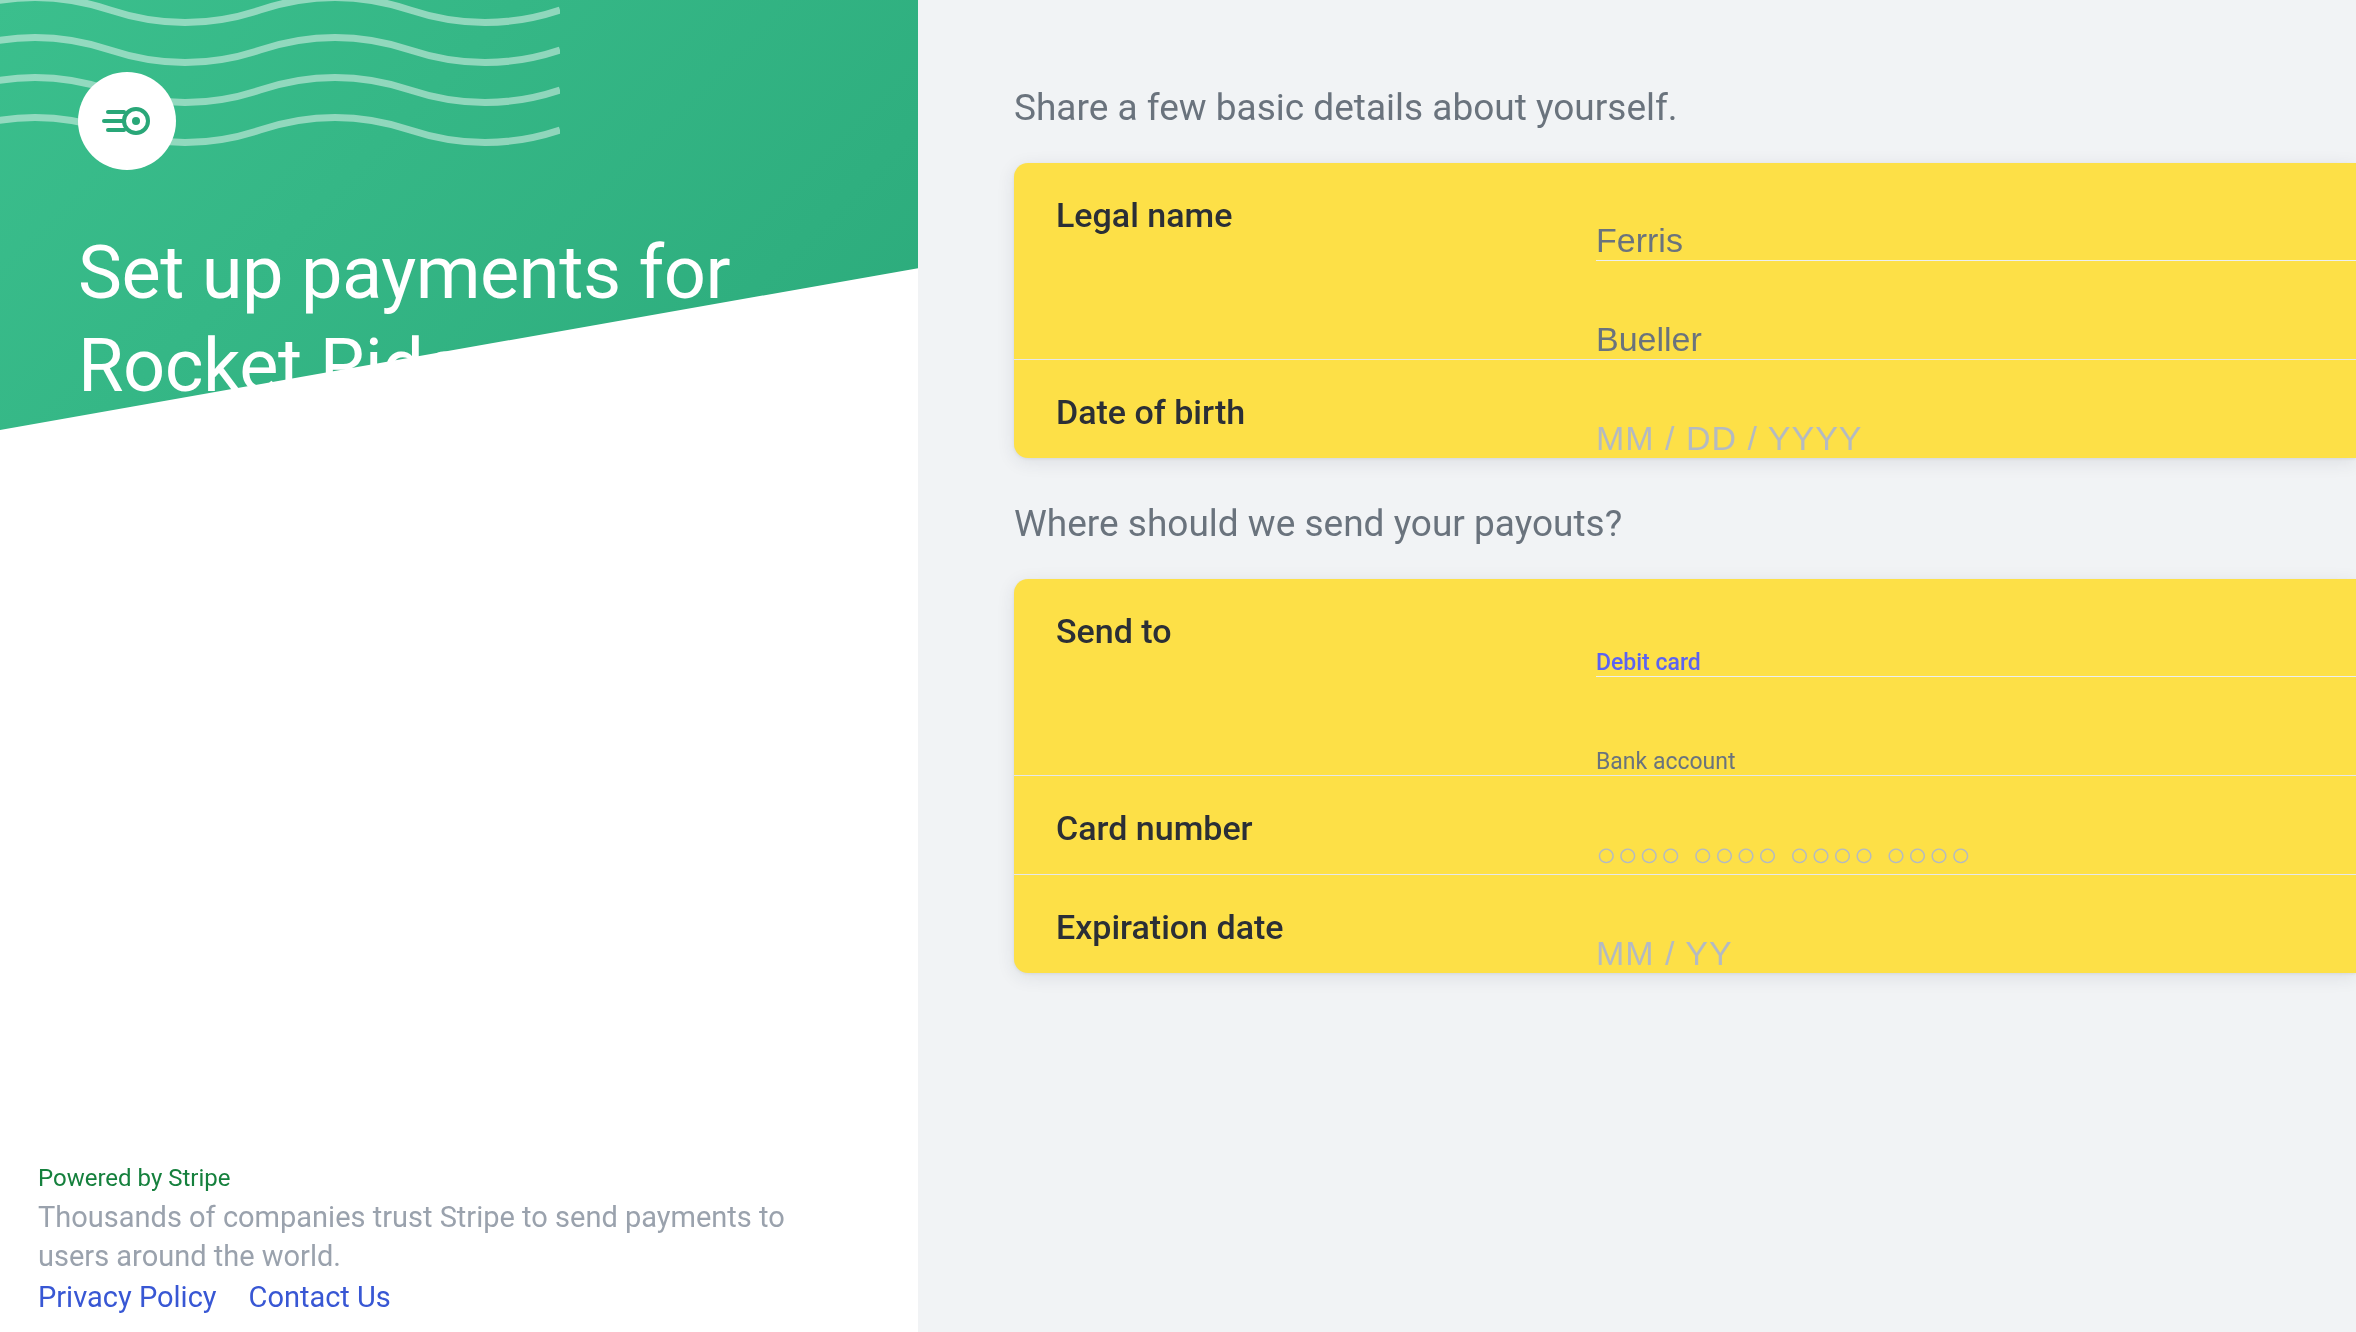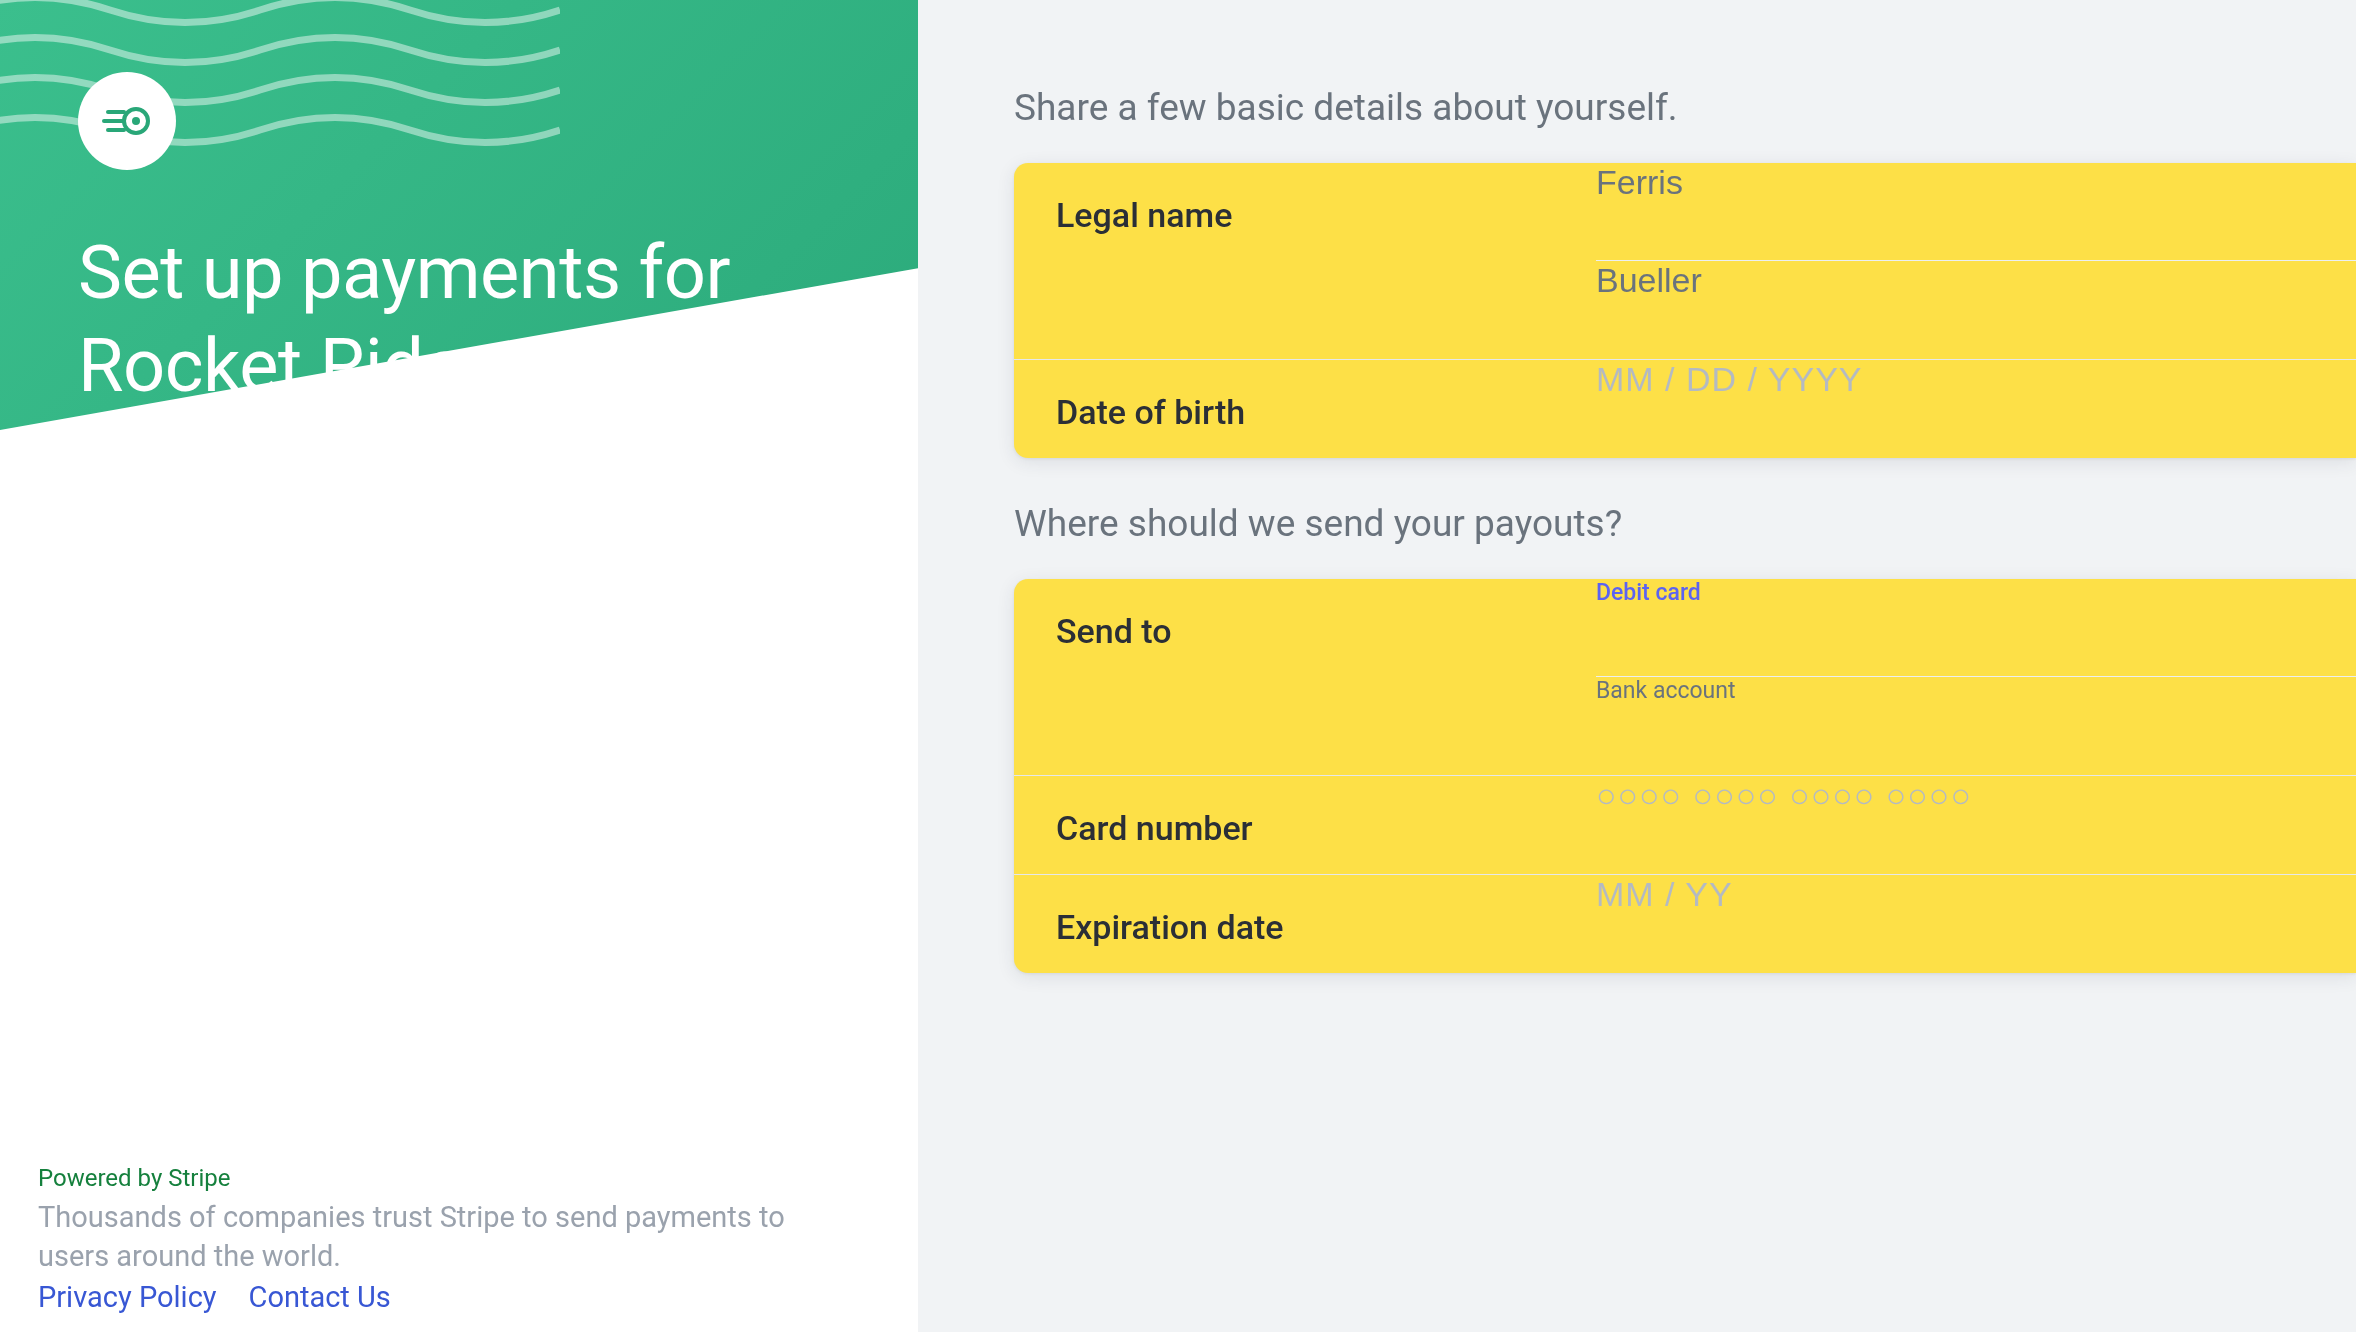--- a/index.html
+++ b/index.html
@@ -128,21 +128,21 @@
       font-weight: 500;
     }
     .row .field-col {
       flex: 1;
       display: flex;
       flex-direction: column;
     }
     .row .field {
       height: 98px;
       display: flex;
-      align-items: flex-start;
+      align-items: flex-end;
       border-bottom: 1px solid #eceff1;
     }
     .row .field:last-child { border-bottom: none; }
     .row .field input {
       border: none;
       outline: none;
       font-size: 34px;
       width: 100%;
       color: #6a737d;
       background: transparent;

